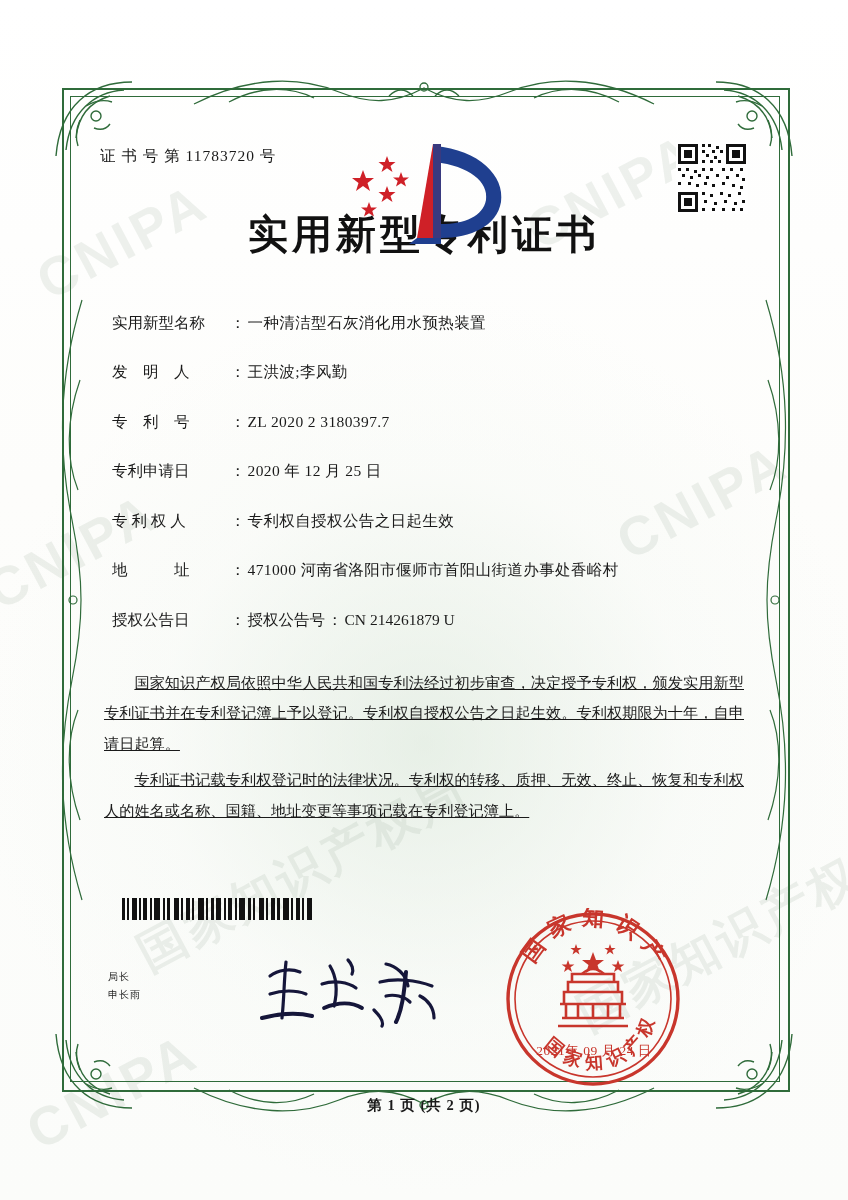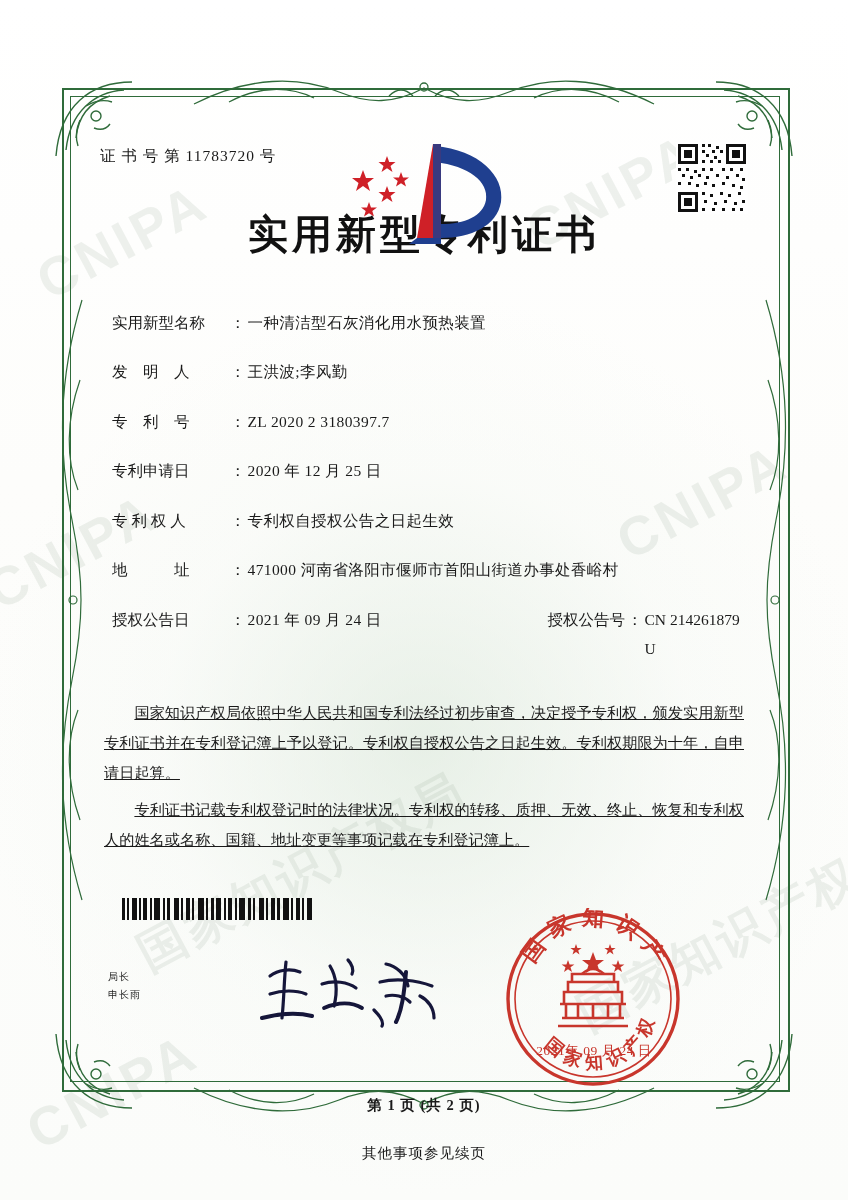--- a/index.html
+++ b/index.html
@@ -474,21 +474,20 @@
 
       <div class="field-row">
         <span class="f-label">地　　　址</span>
         <span class="f-colon">：</span>
         <span class="f-value">471000 河南省洛阳市偃师市首阳山街道办事处香峪村</span>
       </div>
 
       <div class="field-row split">
         <span class="f-label">授权公告日</span>
         <span class="f-colon">：</span>
-        <span class="f-value">2021 年 09 月 24 日</span>
         <span class="f-label2">授权公告号</span>
         <span class="f-colon">：</span>
         <span class="f-value2">CN 214261879 U</span>
       </div>
 
     </div>
 
     <div class="paragraphs">
       <p>国家知识产权局依照中华人民共和国专利法经过初步审查，决定授予专利权，颁发实用新型专利证书并在专利登记簿上予以登记。专利权自授权公告之日起生效。专利权期限为十年，自申请日起算。</p>
       <p>专利证书记载专利权登记时的法律状况。专利权的转移、质押、无效、终止、恢复和专利权人的姓名或名称、国籍、地址变更等事项记载在专利登记簿上。</p>
@@ -619,15 +618,14 @@
         <textPath href="#sealArcTop" startOffset="12%">国家知识产权局</textPath>
       </text>
       <text font-family="'DejaVu Serif','Liberation Serif',serif" font-size="18" font-weight="700" fill="#c8362c" letter-spacing="6">
         <textPath href="#sealArcBottom" startOffset="22%">国家知识产权局</textPath>
       </text>
     </svg>
   </div>
   <div class="seal-date">2021年 09 月 24 日</div>
 
   <div class="page-no">第 1 页 (共 2 页)</div>
-  <div class="footnote">其他事项参见续页</div>
 
 </div>
 
 </body></html>

